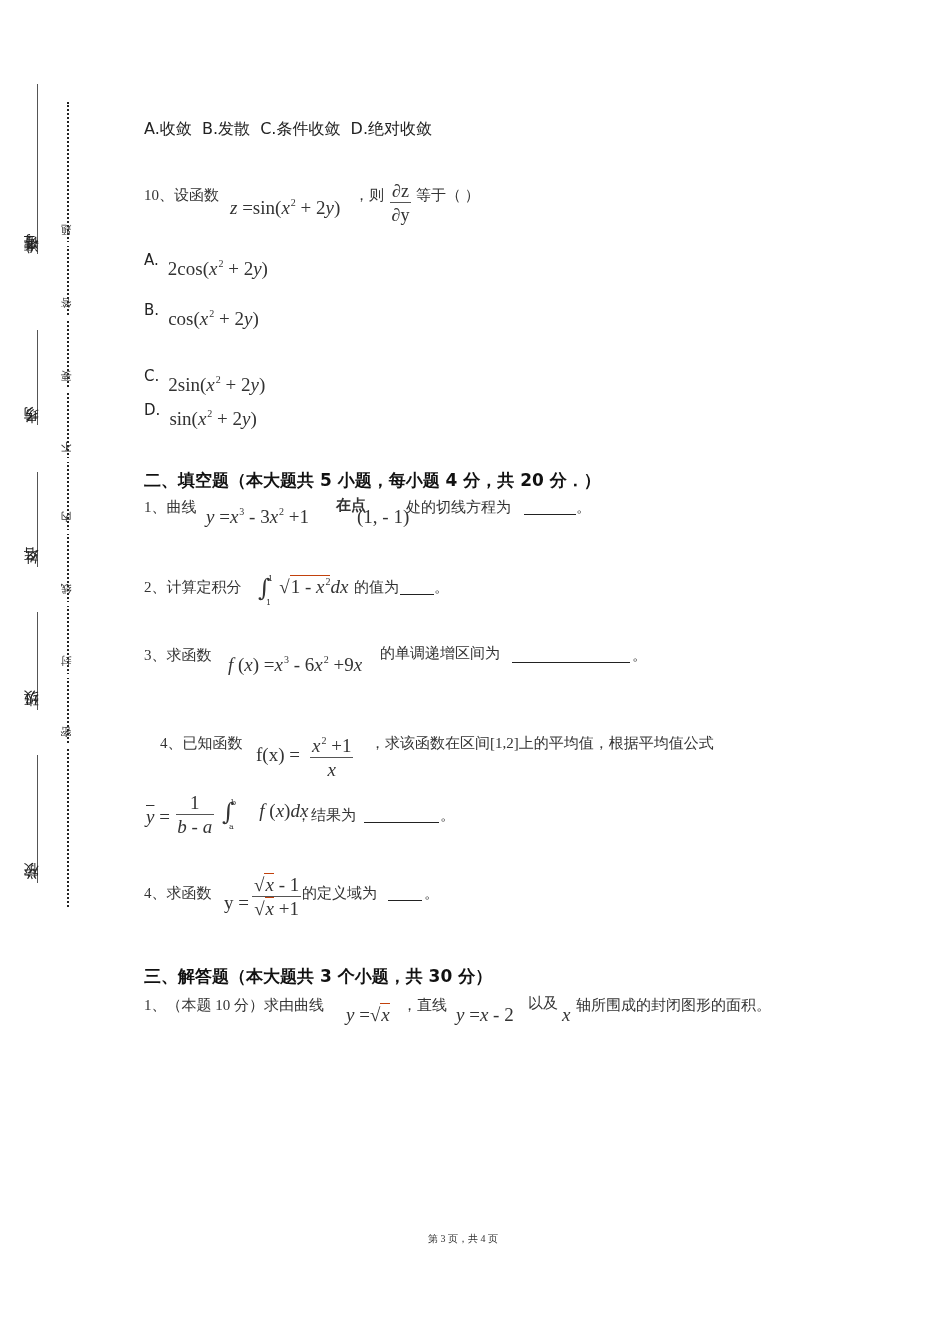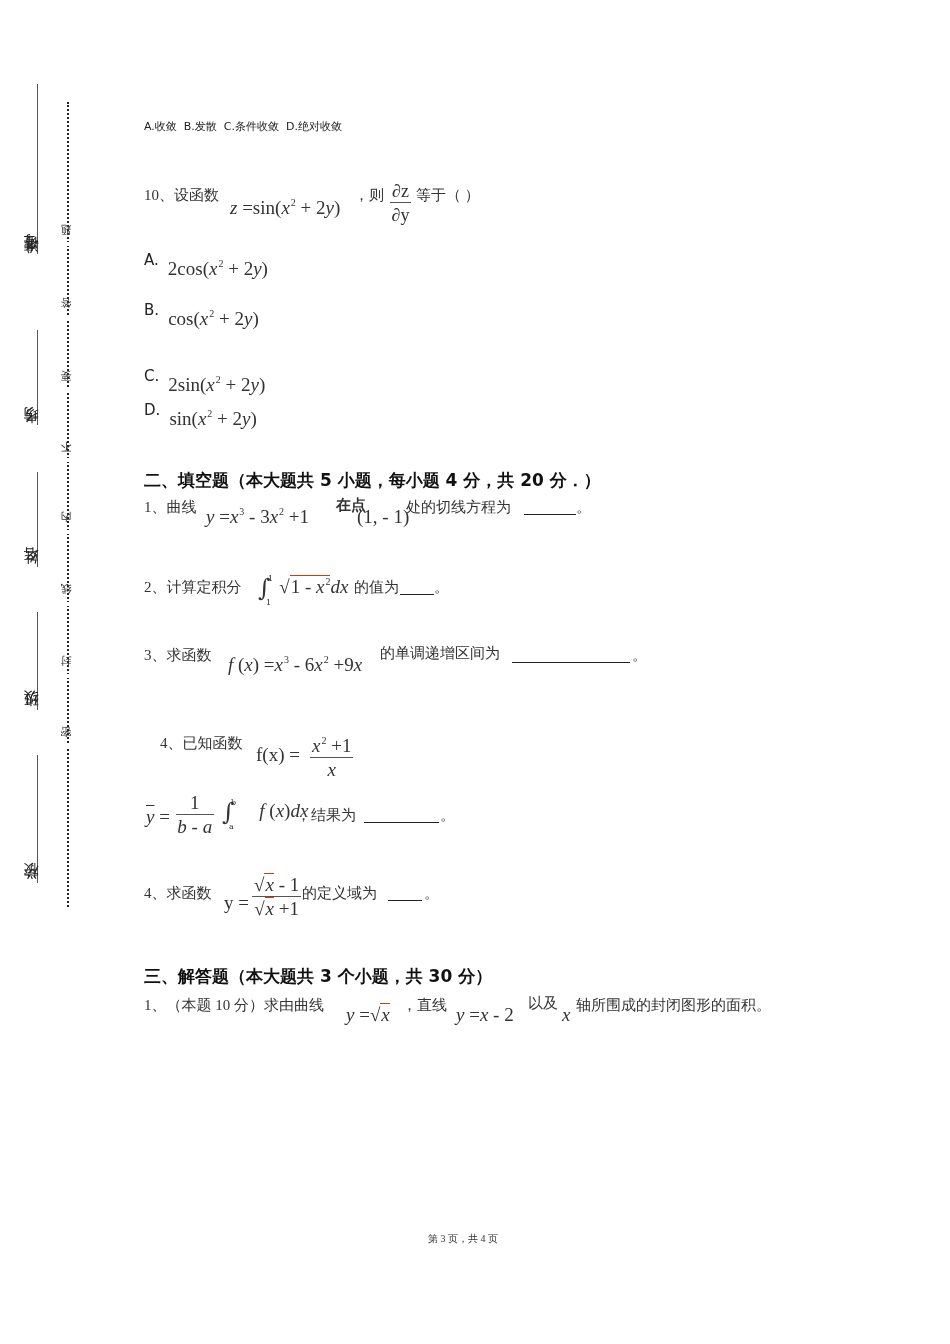--- a/index.html
+++ b/index.html
@@ -48,21 +48,21 @@
   <div class="dotchar" style="top:242px;">题</div>
   <div class="dotchar" style="top:315px;">答</div>
   <div class="dotchar" style="top:387px;">要</div>
   <div class="dotchar" style="top:458px;">不</div>
   <div class="dotchar" style="top:530px;">内</div>
   <div class="dotchar" style="top:602px;">线</div>
   <div class="dotchar" style="top:674px;">封</div>
   <div class="dotchar" style="top:745px;">密</div>
 </div>
 
-<div class="abs sans" style="left:144px;top:119px;font-size:11px;color:#222;white-space:pre;">A.收敛  B.发散  C.条件收敛  D.绝对收敛</div>
+<div class="abs sans" style="left:144px;top:119px;font-size:16px;color:#222;white-space:pre;">A.收敛  B.发散  C.条件收敛  D.绝对收敛</div>
 
 <div class="abs" style="left:144px;top:180px;width:600px;height:50px;">
   <span class="abs cn serif" style="left:0;top:6px;">10、设函数</span>
   <span class="abs math" style="left:86px;top:17px;"><i>z</i> =sin(<i>x</i><sup class="s">2</sup> + 2<i>y</i>)</span>
   <span class="abs cn serif" style="left:210px;top:6px;">，则</span>
   <span class="abs math" style="left:246px;top:0;">
     <span class="frac" style="font-size:18px;">
         <span class="num">∂z</span>
         <span class="den">∂y</span>
       </span>
@@ -120,20 +120,21 @@
 
 <div class="abs" style="left:160px;top:730px;width:700px;height:52px;">
   <span class="abs cn serif" style="left:0;top:4px;">4、已知函数</span>
   <span class="abs math" style="left:96px;top:14px;">f(x) =</span>
   <span class="abs math" style="left:150px;top:0;">
     <span class="frac">
         <span class="num"><i>x</i><sup class="s">2</sup> +1</span>
         <span class="den"><i>x</i></span>
       </span>
   </span>
+  <span class="abs cn serif" style="left:210px;top:4px;white-space:nowrap;">，求该函数在区间[1,2]上的平均值，根据平均值公式</span>
 </div>
 
 <div class="abs" style="left:144px;top:792px;width:700px;height:52px;">
   <span class="abs math" style="left:2px;top:14px;"><span style="text-decoration:overline;"><i>y</i></span> =</span>
   <span class="abs math" style="left:32px;top:0;">
     <span class="frac">
         <span class="num" style="padding:0 14px;">1</span>
         <span class="den"><i>b</i> - <i>a</i></span>
       </span>
   </span>

